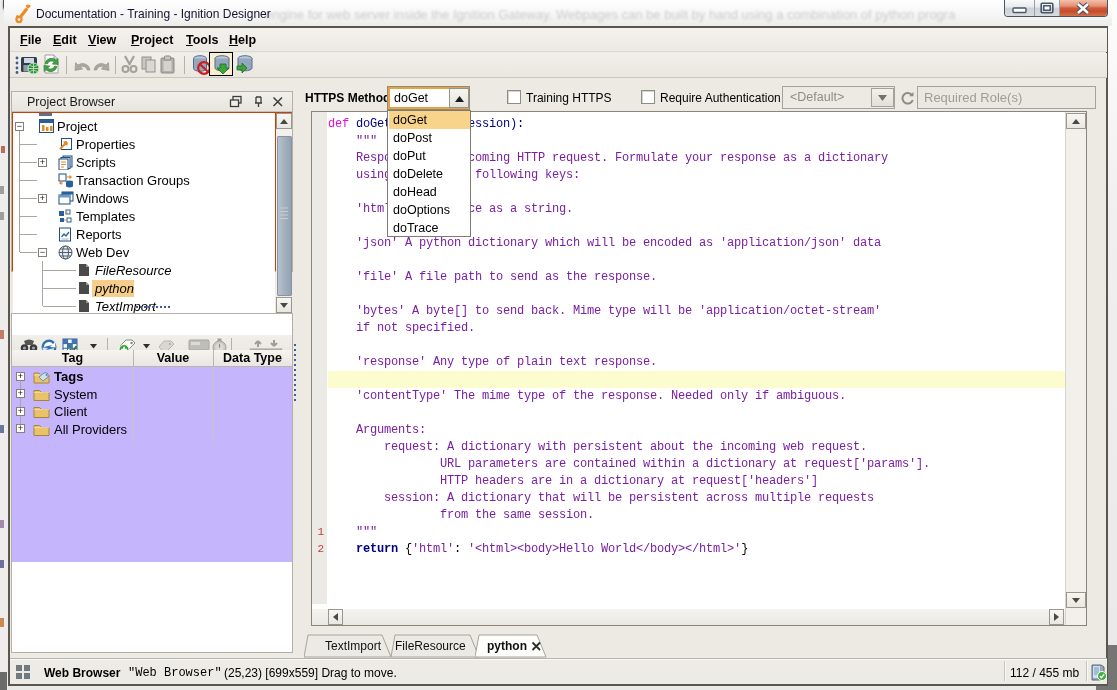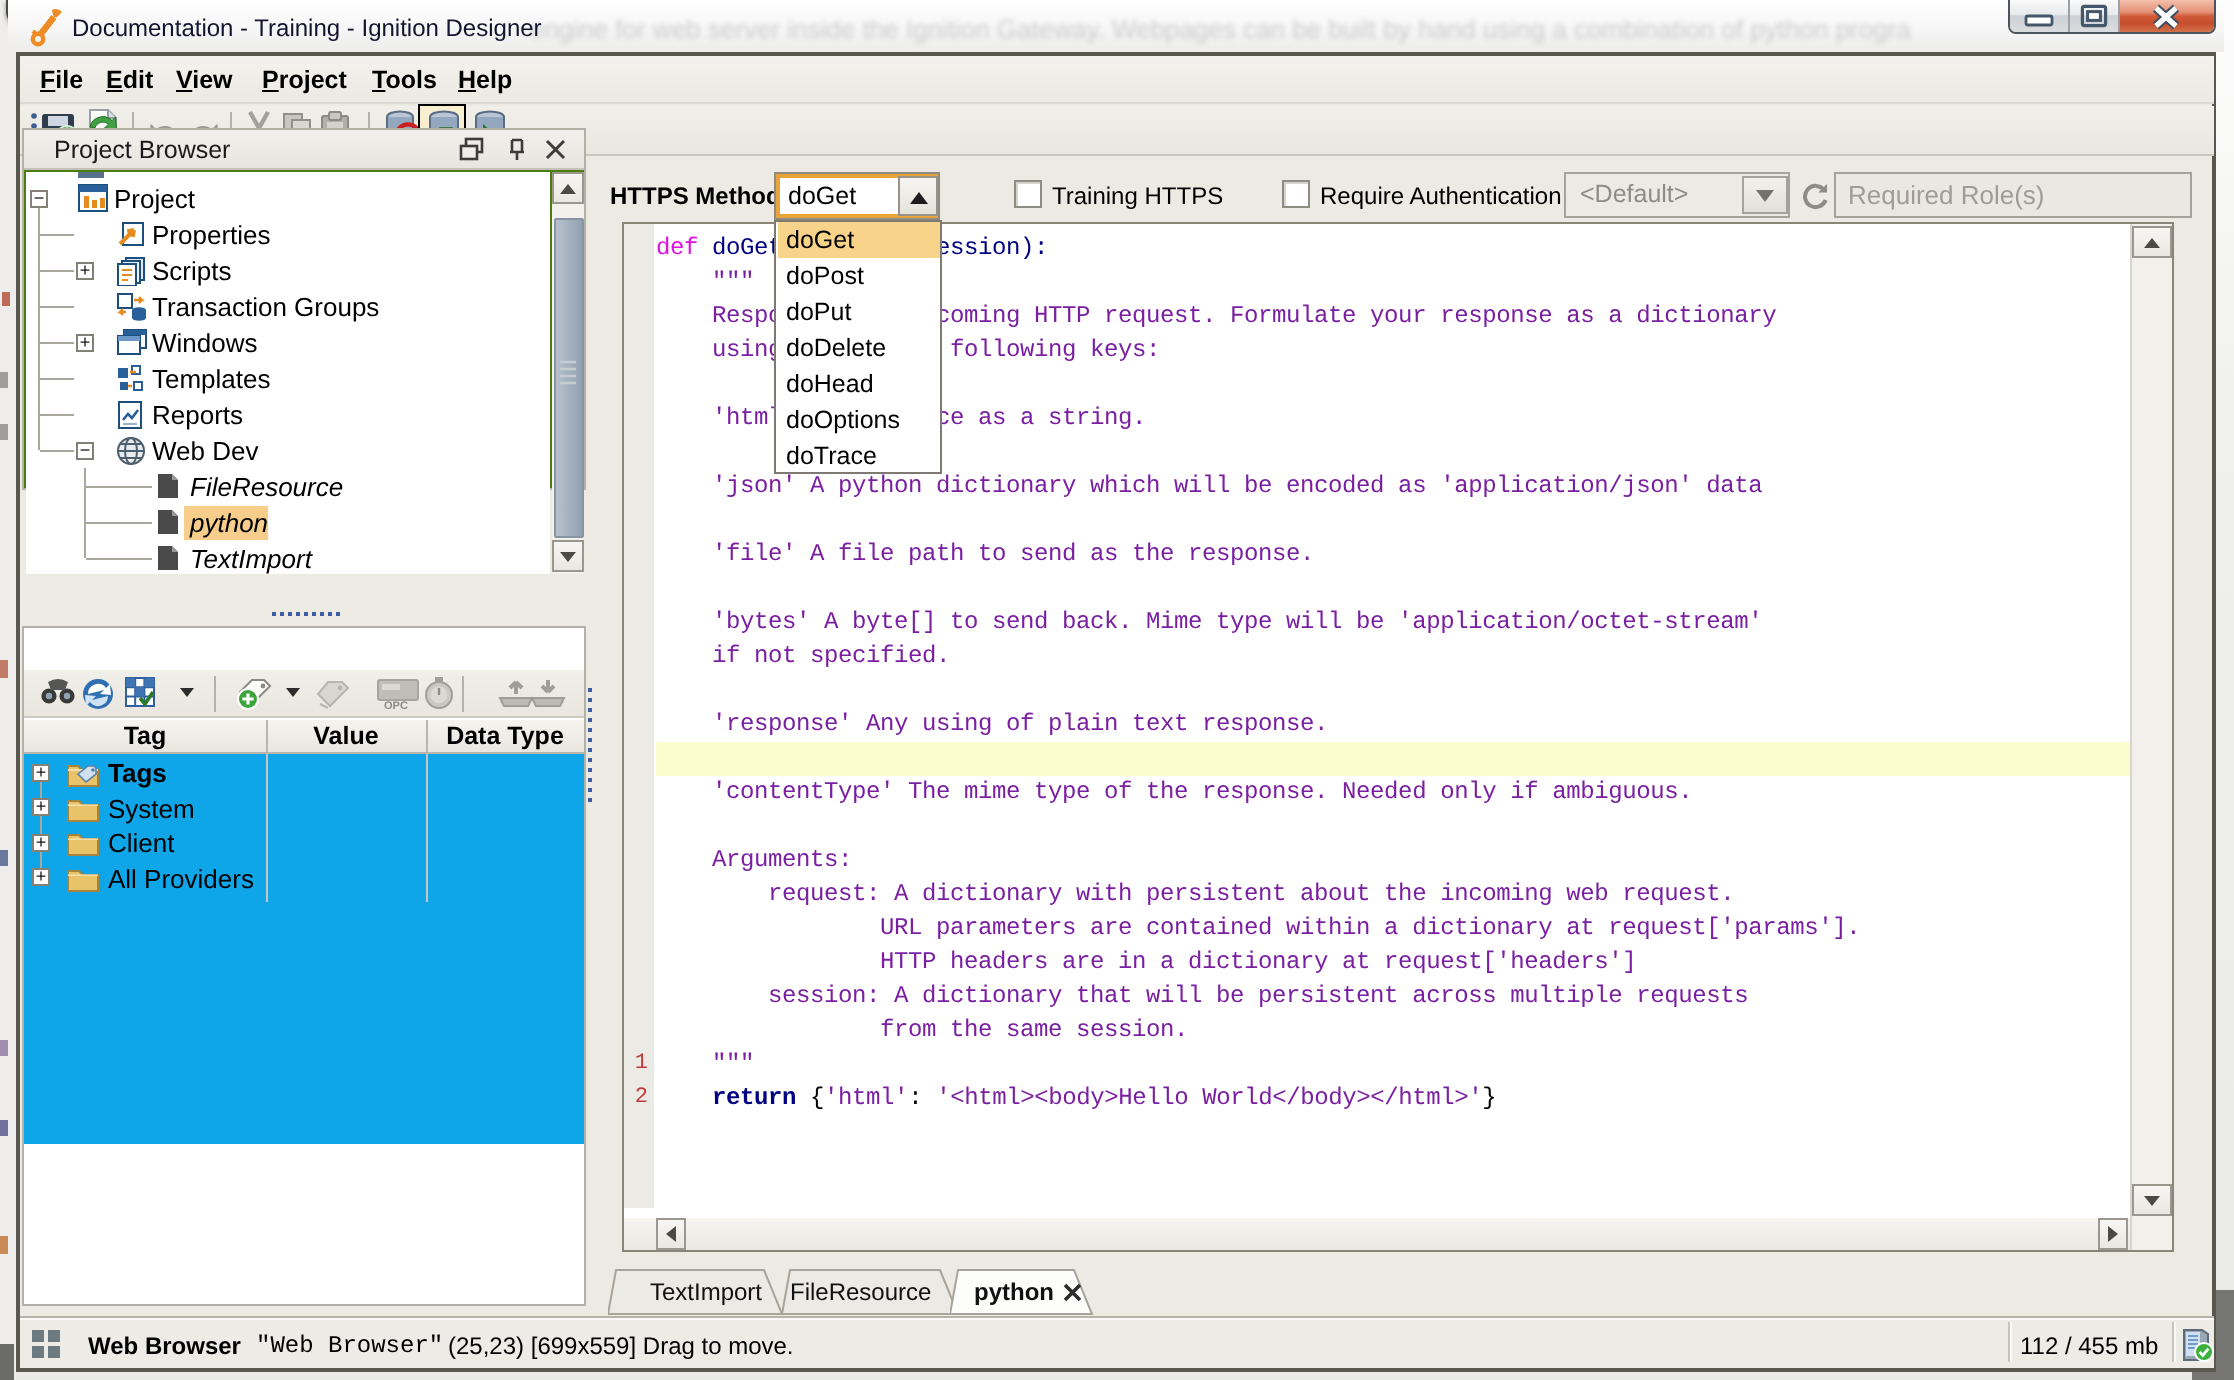--- a/index.html
+++ b/index.html
@@ -168,21 +168,21 @@
       <path d="M11 11 h6 v4 h3 l-6 6 -6-6 h3 z" fill="#3ca43c" stroke="#1f6e1f" stroke-width=".8" transform="translate(-3,-1)"></path>
     </svg>
 <svg class="abs" style="left:235px;top:54px" width="20" height="21">
       <ellipse cx="10" cy="4.5" rx="7" ry="2.8" fill="#b8c6d8" stroke="#5a6d84"></ellipse>
       <path d="M3 4.5 v9.5 a7 2.8 0 0 0 14 0 v-9.5" fill="#93a7bf" stroke="#5a6d84"></path>
       <path d="M2 12 h5 v-3 l5 5 -5 5 v-3 H2z" fill="#3ca43c" stroke="#1f6e1f" stroke-width=".8"></path>
       <path d="M18 16 h-5 v-3 l-5 5" fill="#57b557" opacity="0"></path>
     </svg>
 </div>
 
-<div class="panel" id="pb" style="top:64px;height:181px;background:#4d7c0f">
+<div class="panel" id="pb" style="top:91px;height:181px;background:#c2410c">
  <div class="phead">
       <span>Project Browser</span>
   <svg class="pico" style="left:217px" width="14" height="14">
         <rect x="4" y="1.5" width="8" height="6.5" fill="none" stroke="#3c3c3c" stroke-width="1.3"></rect>
         <rect x="1.5" y="5" width="8" height="6.5" fill="#f0eee9" stroke="#3c3c3c" stroke-width="1.3"></rect>
       </svg>
   <svg class="pico" style="left:239px" width="14" height="14">
         <path d="M5 2 h5 M5 2 v6 h5 v-6 M4 8 h7 M7.5 8 v4" stroke="#3c3c3c" stroke-width="1.3" fill="none"></path>
       </svg>
   <svg class="pico" style="left:259px" width="14" height="14">
@@ -366,21 +366,21 @@
   <div class="tsep" style="left:219px;top:3px"></div>
   <svg class="abs" style="left:236px;top:4px" width="20" height="16" opacity=".85">
         <path d="M4 14 h12 l2-4 h-16z" fill="#b5b3ad" stroke="#92908a"></path>
         <path d="M10 1 v6 m0 0 l-3-3 m3 3 l3-3" stroke="#92908a" stroke-width="2" fill="none" transform="rotate(180 10 4.5)"></path>
       </svg>
   <svg class="abs" style="left:252px;top:4px" width="20" height="16" opacity=".85">
         <path d="M4 14 h12 l2-4 h-16z" fill="#b5b3ad" stroke="#92908a"></path>
         <path d="M10 1 v6 m0 0 l-3-3 m3 3 l3-3" stroke="#92908a" stroke-width="2" fill="none"></path>
       </svg>
  </div>
- <div id="tbtable" style="position:absolute;left:0;top:46px;width:280px;height:212px;background:#0ea5e9">
+ <div id="tbtable" style="position:absolute;left:0;top:36px;width:280px;height:212px;background:#c4b5fd">
   <div class="abs" style="left:0;top:0;width:280px;height:17px;background:linear-gradient(#f6f4f0,#e9e6e0);border-bottom:1px solid #b9b6ad"></div>
   <div class="abs" style="left:121px;top:0;width:1px;height:17px;background:#b9b6ad"></div>
   <div class="abs" style="left:201px;top:0;width:1px;height:17px;background:#b9b6ad"></div>
   <div class="abs" style="left:0;top:1px;width:121px;text-align:center;font-size:12.5px;font-weight:bold">Tag</div>
   <div class="abs" style="left:121px;top:1px;width:80px;text-align:center;font-size:12.5px;font-weight:bold">Value</div>
   <div class="abs" style="left:201px;top:1px;width:79px;text-align:center;font-size:12.5px;font-weight:bold">Data Type</div>
   <div class="abs" style="left:121px;top:17px;width:1px;height:74px;background:#c9c6bd"></div>
   <div class="abs" style="left:201px;top:17px;width:1px;height:74px;background:#c9c6bd"></div>
   <div class="tline" style="left:8px;top:26px;width:1px;height:53px"></div>
   <div class="expander" style="left:4px;top:22px">+</div>
@@ -464,21 +464,21 @@
  <div id="code">
   <div class="ln" style="top:4px"><span class="mg">def</span><span class="nv"> doGet(request, session):</span></div>
   <div class="ln" style="top:21px">    """</div>
   <div class="ln" style="top:38px">    Respond to an incoming HTTP request. Formulate your response as a dictionary</div>
   <div class="ln" style="top:55px">    using one of the following keys:</div>
   <div class="ln" style="top:89px">    'html' HTML source as a string.</div>
   <div class="ln" style="top:123px">    'json' A python dictionary which will be encoded as 'application/json' data</div>
   <div class="ln" style="top:157px">    'file' A file path to send as the response.</div>
   <div class="ln" style="top:191px">    'bytes' A byte[] to send back. Mime type will be 'application/octet-stream'</div>
   <div class="ln" style="top:208px">    if not specified.</div>
-  <div class="ln" style="top:242px">    'response' Any using of plain text response.</div>
+  <div class="ln" style="top:242px">    'response' Any type of plain text response.</div>
   <div class="ln" style="top:276px">    'contentType' The mime type of the response. Needed only if ambiguous.</div>
   <div class="ln" style="top:310px">    Arguments:</div>
   <div class="ln" style="top:327px">        request: A dictionary with persistent about the incoming web request.</div>
   <div class="ln" style="top:344px">                URL parameters are contained within a dictionary at request['params'].</div>
   <div class="ln" style="top:361px">                HTTP headers are in a dictionary at request['headers']</div>
   <div class="ln" style="top:378px">        session: A dictionary that will be persistent across multiple requests</div>
   <div class="ln" style="top:395px">                from the same session.</div>
   <div class="ln" style="top:412px">    """</div>
   <div class="ln" style="top:429px"><span class="bk">    </span><span class="kw">return</span><span class="bk"> {</span>'html'<span class="bk">: </span>'&lt;html&gt;&lt;body&gt;Hello World&lt;/body&gt;&lt;/html&gt;'<span class="bk">}</span></div>
   <div class="gn" style="top:412px">1</div>

